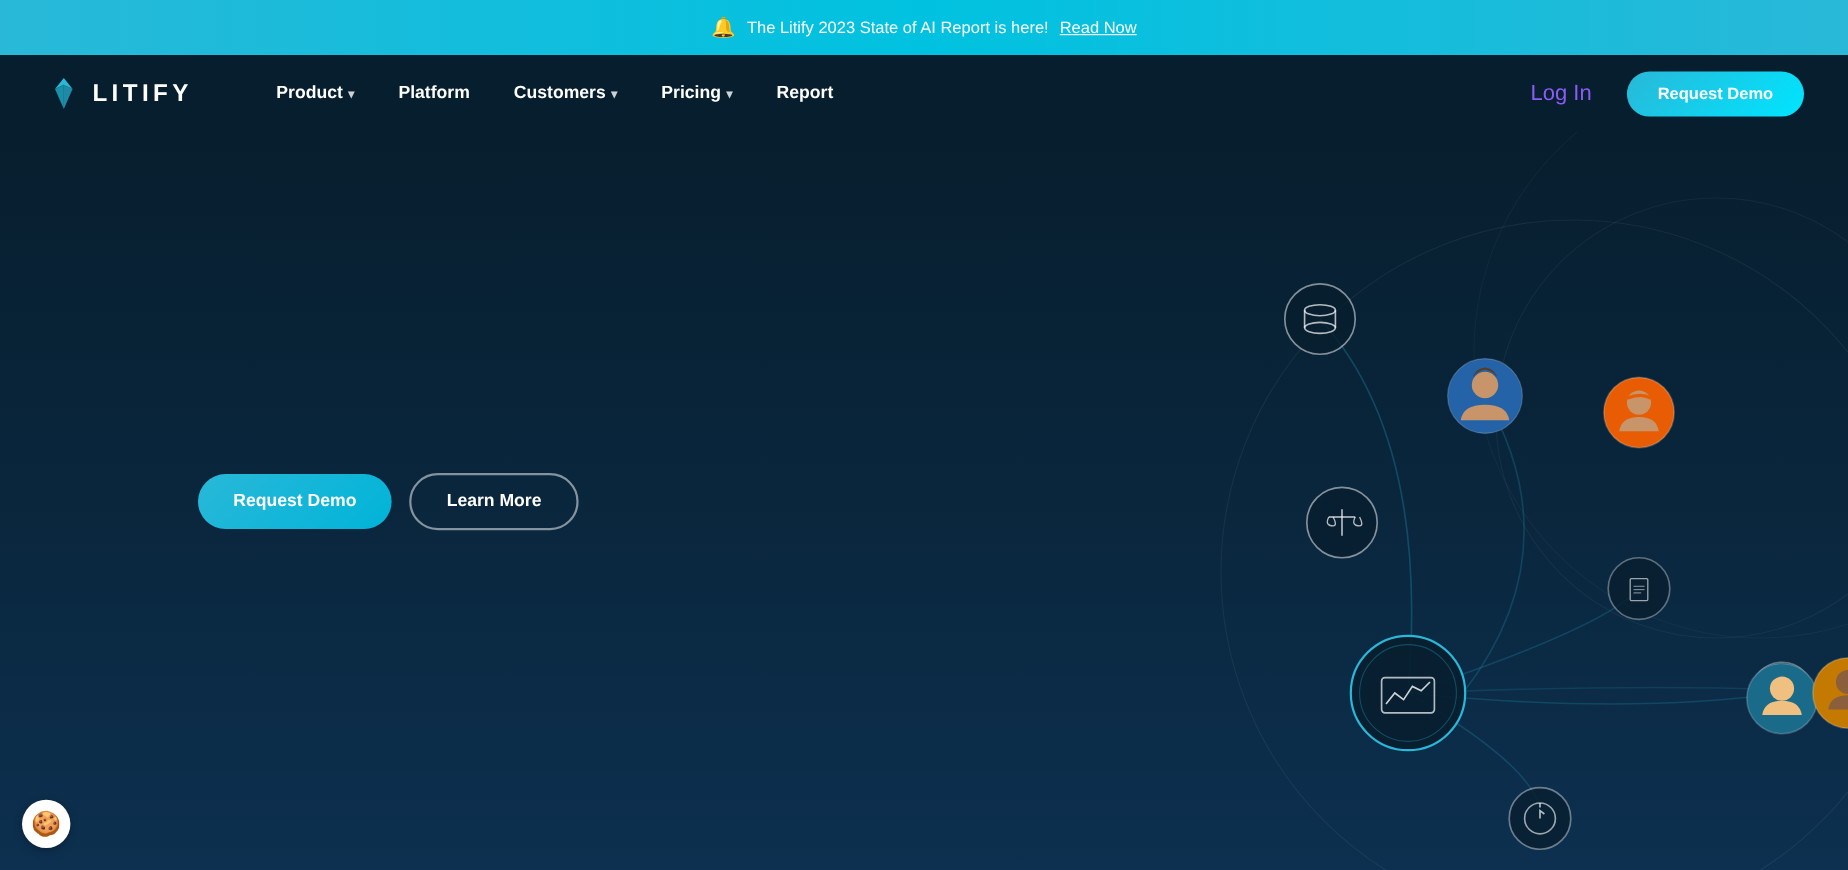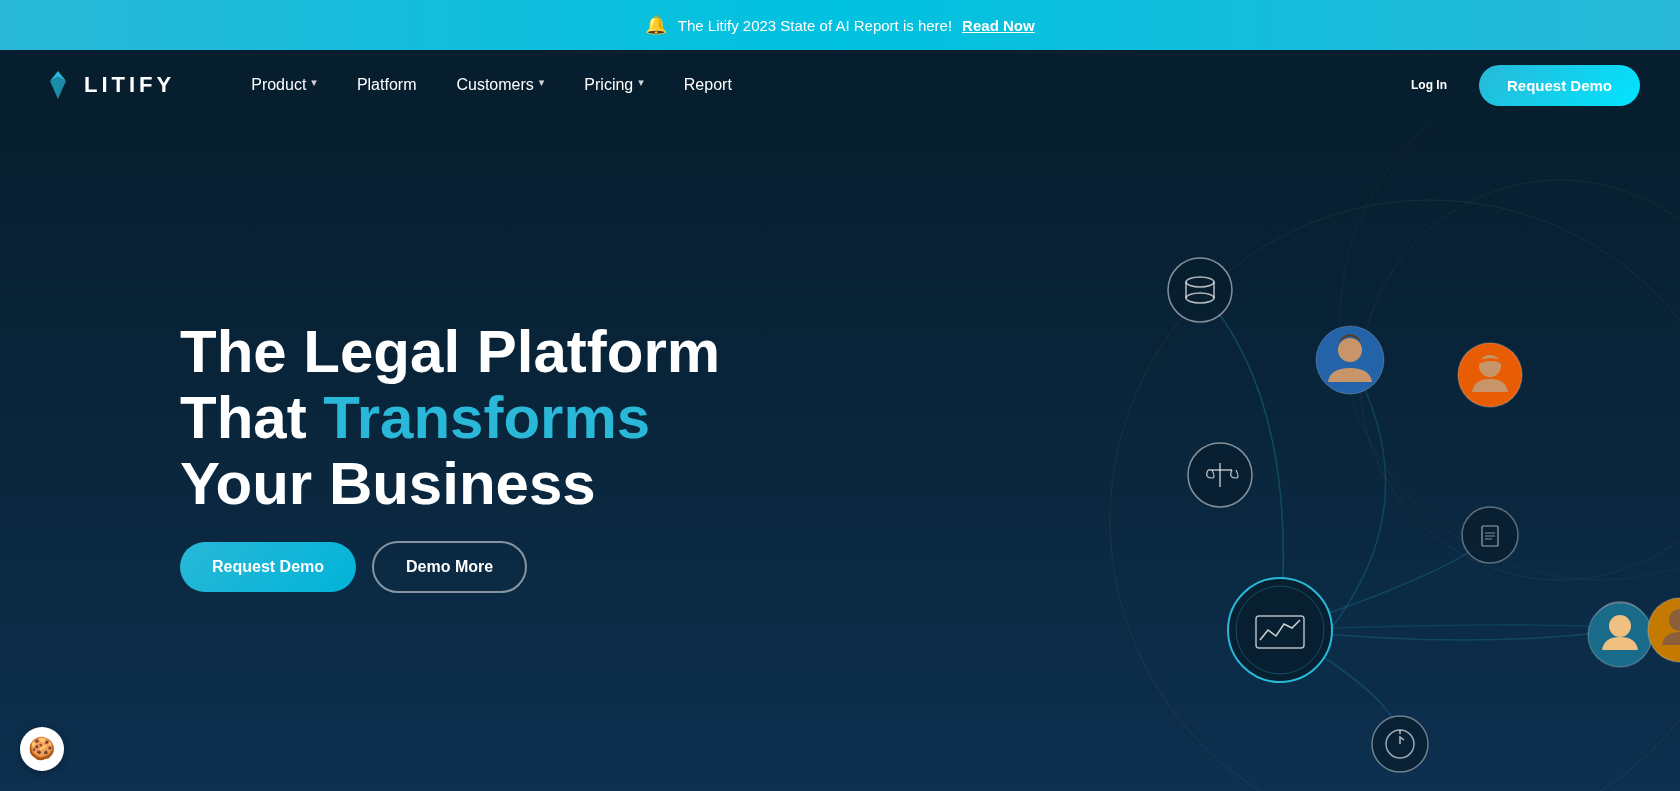--- a/index.html
+++ b/index.html
@@ -10,21 +10,21 @@
       background: linear-gradient(90deg, #29b8d8 0%, #00c2e0 50%, #29b8d8 100%);
       height: 50px;
       display: flex;
       align-items: center;
       justify-content: center;
       gap: 10px;
       font-size: 15px;
       color: #fff;
     }
     .banner-icon { font-size: 18px; }
-    .banner-link { color: #fff; font-weight: 700; text-decoration: underline; cursor: pointer; }
+    .banner-link { color: #fff; font-weight: 400; text-decoration: underline; cursor: pointer; }
 
     
     nav {
       background: #071e2e;
       height: 70px;
       display: flex;
       align-items: center;
       padding: 0 40px;
       position: relative;
       z-index: 10;
@@ -39,33 +39,34 @@
       color: #fff;
       font-size: 22px;
       font-weight: 700;
       letter-spacing: 4px;
       text-transform: uppercase;
     }
     .nav-links { display: flex; align-items: center; gap: 8px; flex: 1; }
     .nav-item {
       color: #fff;
       font-size: 16px;
-      font-weight: 400;
+      font-weight: 700;
       padding: 8px 16px;
       cursor: pointer;
       display: flex;
+      align-items: center;
       gap: 5px;
       white-space: nowrap;
     }
     .nav-chevron { font-size: 11px; opacity: 0.8; }
     .nav-right { display: flex; align-items: center; gap: 20px; margin-left: auto; }
     .login-btn {
-      color: #ffffff;
-      font-size: 12px;
-      font-weight: 700;
+      color: #8b5cf6;
+      font-size: 20px;
+      font-weight: 400;
       cursor: pointer;
       background: none;
       border: none;
       padding: 8px 12px;
     }
     .request-demo-btn {
       background: linear-gradient(135deg, #29b8d8, #00e5ff);
       color: #fff;
       font-size: 15px;
       font-weight: 600;
@@ -200,28 +201,23 @@
   </div>
 
   <div class="nav-right">
     <button class="login-btn">Log In</button>
     <button class="request-demo-btn">Request Demo</button>
   </div>
 </nav>
 
 <section class="hero">
   <div class="hero-content">
-    <h1 class="hero-title">
-      <span>The Legal Platform</span><br>
-      <span>That </span><span class="hero-title-accent">Transforms</span><br>
-      <span>Your Business</span>
-    </h1>
     <div class="hero-buttons">
       <button class="btn-primary">Request Demo</button>
-      <button class="btn-secondary">Demo More</button>
+      <button class="btn-secondary">Learn More</button>
     </div>
   </div>
 
   <div class="hero-visual">
     <svg class="network-svg" viewBox="0 0 900 671" fill="none" xmlns="http://www.w3.org/2000/svg">
 
       <circle cx="650" cy="400" r="320" stroke="rgba(255,255,255,0.06)" stroke-width="1" fill="none"></circle>
       <circle cx="780" cy="260" r="200" stroke="rgba(255,255,255,0.05)" stroke-width="1" fill="none"></circle>
       <circle cx="820" cy="200" r="260" stroke="rgba(255,255,255,0.04)" stroke-width="1" fill="none"></circle>
 

